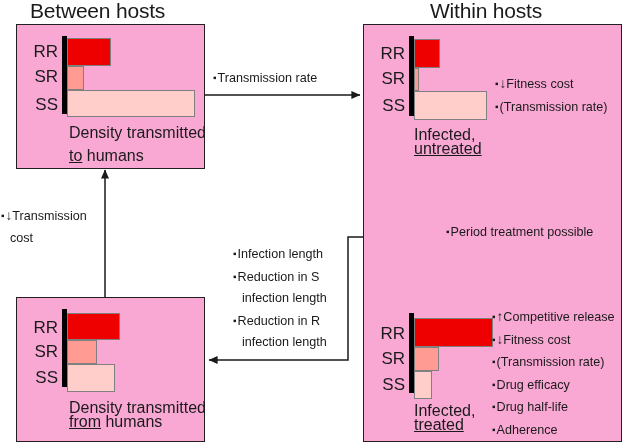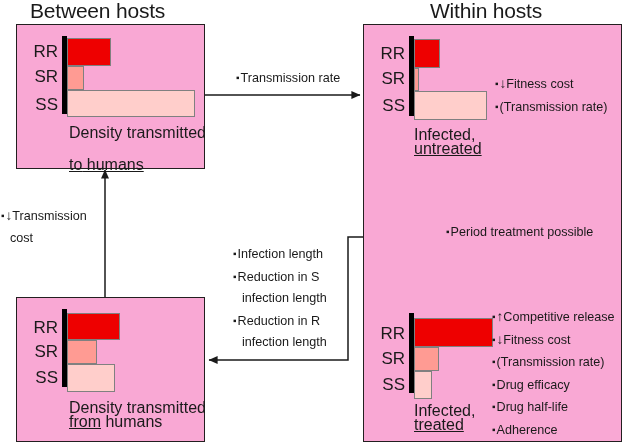--- a/index.html
+++ b/index.html
@@ -89,21 +89,21 @@
       <div class="bar" style="top:2px;height:28px;width:44px;background:#ee0000;"></div>
 
       <div class="rowlabel" style="top:32px;">SR</div>
       <div class="bar" style="top:30px;height:24px;width:17px;background:#ff9b93;"></div>
 
       <div class="rowlabel" style="top:60px;">SS</div>
       <div class="bar" style="top:54px;height:27px;width:128px;background:#ffcecb;"></div>
     </div>
 
     <div class="caption" style="left:52px;top:101px;">Density transmitted</div>
-    <div class="caption" style="left:52px;top:133px;text-decoration:underline;"><span class="u">to</span><span> humans</span></div>
+    <div class="caption" style="left:52px;top:124px;"><span class="u">to</span><span> humans</span></div>
   </div>
 
   <div class="panel" id="panel-bl">
     <div class="chart" style="left:45px;top:11px;width:130px;height:78px;">
       <div class="axis"></div>
 
       <div class="rowlabel" style="top:10px;">RR</div>
       <div class="bar" style="top:4px;height:27px;width:53px;background:#ee0000;"></div>
 
       <div class="rowlabel" style="top:34px;">SR</div>
@@ -163,21 +163,21 @@
     <div class="bullets" style="left:128px;top:281px;">
       <span class="bl"><span class="sq">▪</span><span class="arrow-gl">↑</span><span>Competitive release</span></span>
       <span class="bl"><span class="sq">▪</span><span class="arrow-gl">↓</span><span>Fitness cost</span></span>
       <span class="bl"><span class="sq">▪</span><span>(Transmission rate)</span></span>
       <span class="bl"><span class="sq">▪</span><span>Drug efficacy</span></span>
       <span class="bl"><span class="sq">▪</span><span>Drug half-life</span></span>
       <span class="bl"><span class="sq">▪</span><span>Adherence</span></span>
     </div>
   </div>
 
-  <div class="flabel" style="left:236px;top:67px;">
+  <div class="flabel" style="left:213px;top:67px;">
     <span class="bl"><span class="sq">▪</span><span>Transmission rate</span></span>
   </div>
 
   <div class="flabel" style="left:1px;top:205px;">
     <span class="bl"><span class="sq">▪</span><span class="arrow-gl">↓</span><span>Transmission</span></span>
     <span class="bl ind">cost</span>
   </div>
 
   <div class="flabel" style="left:233px;top:243px;">
     <span class="bl"><span class="sq">▪</span><span>Infection length</span></span>

